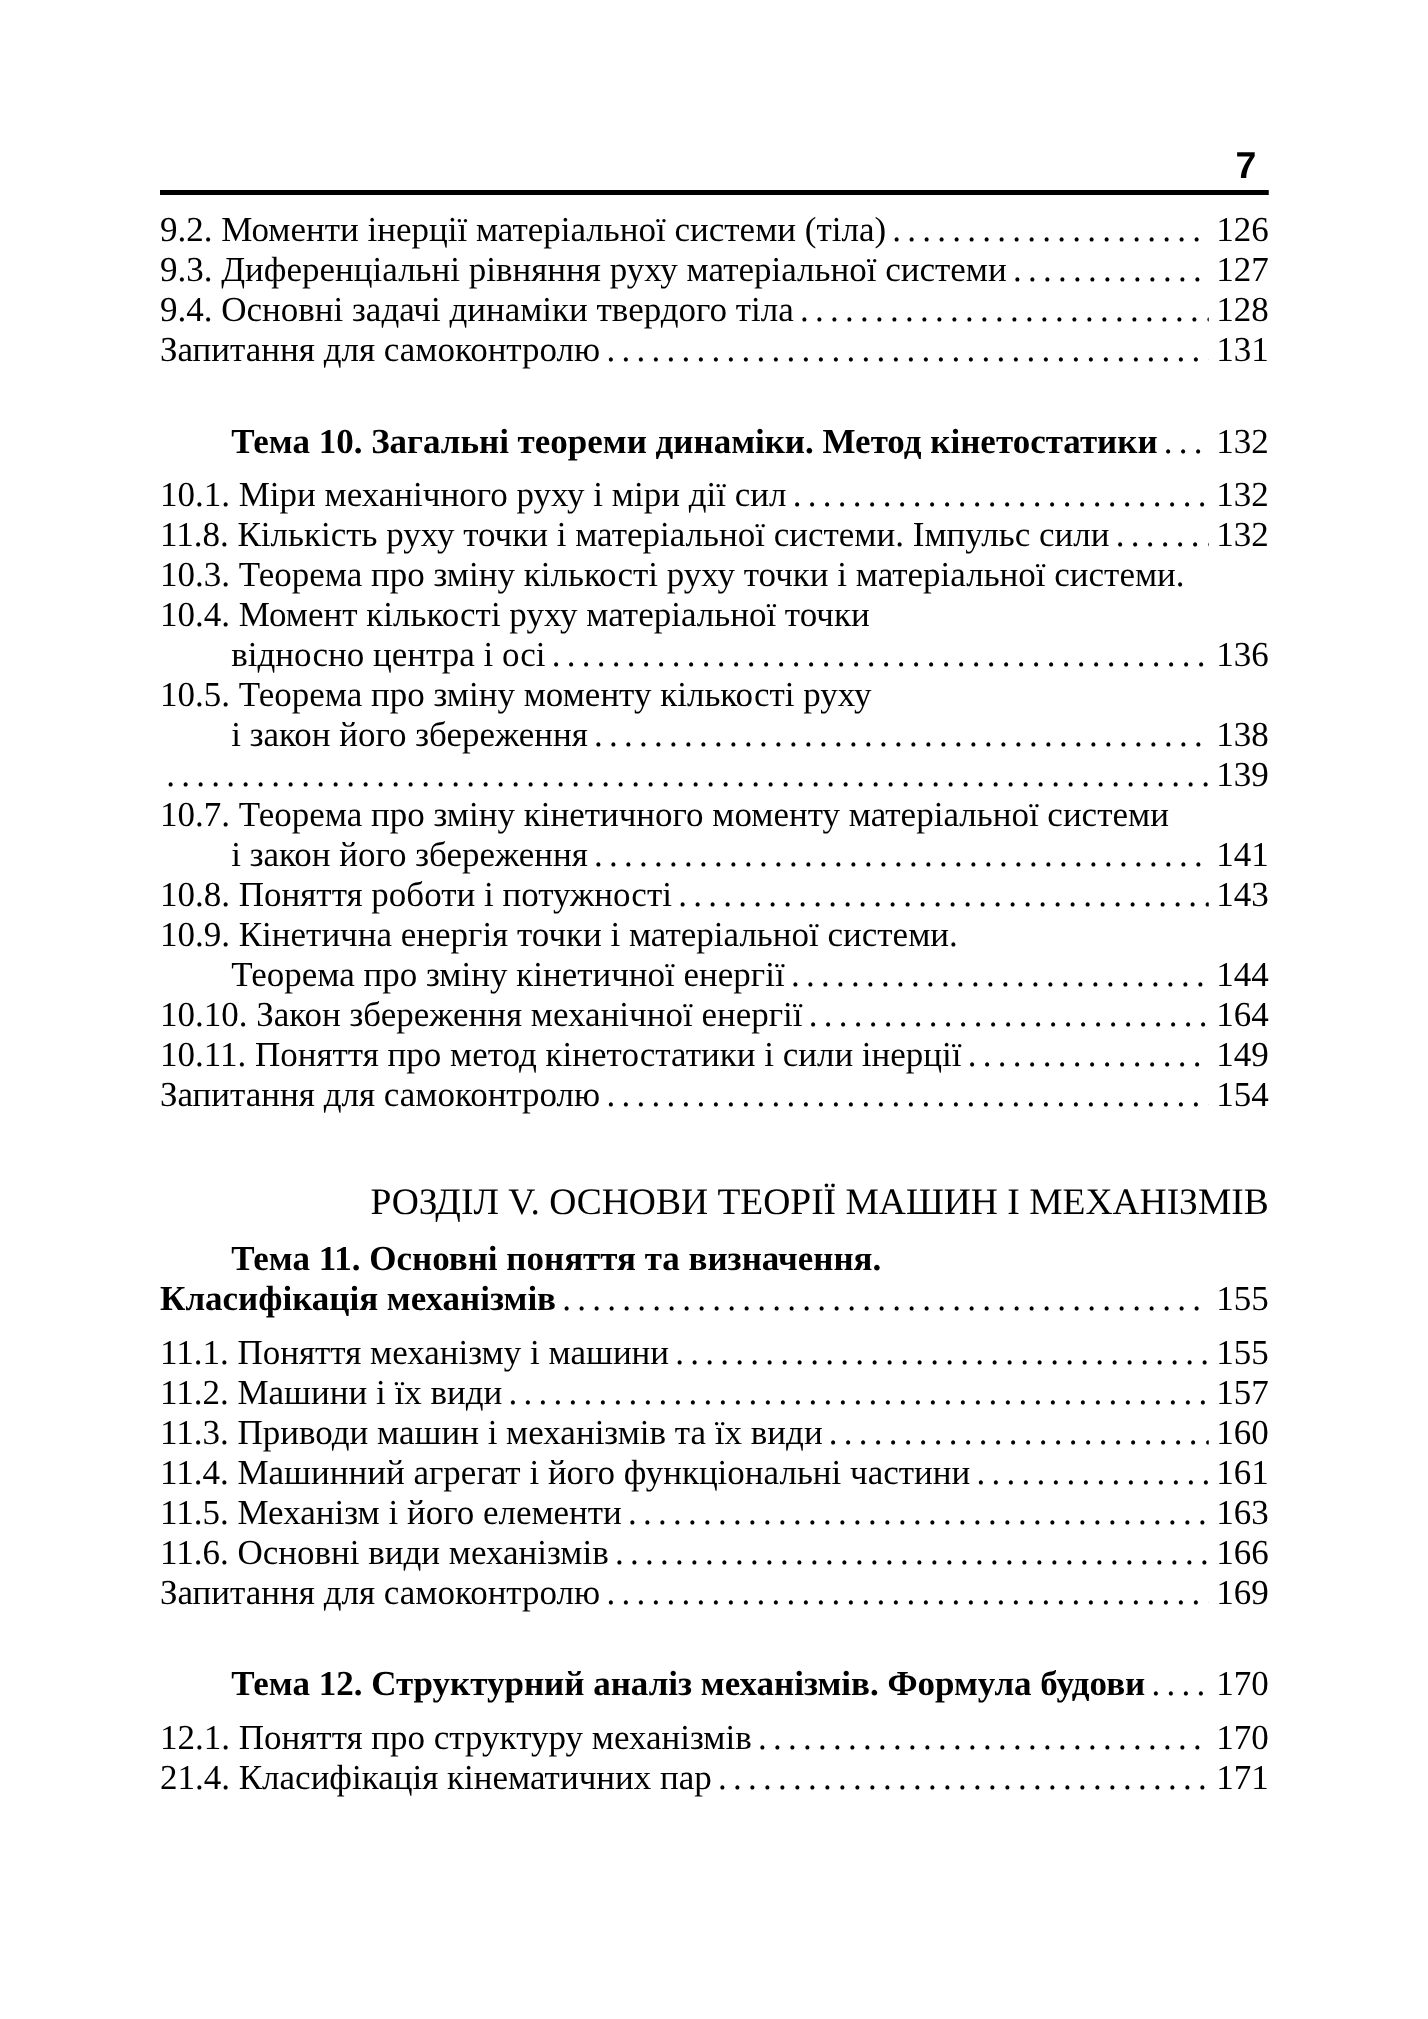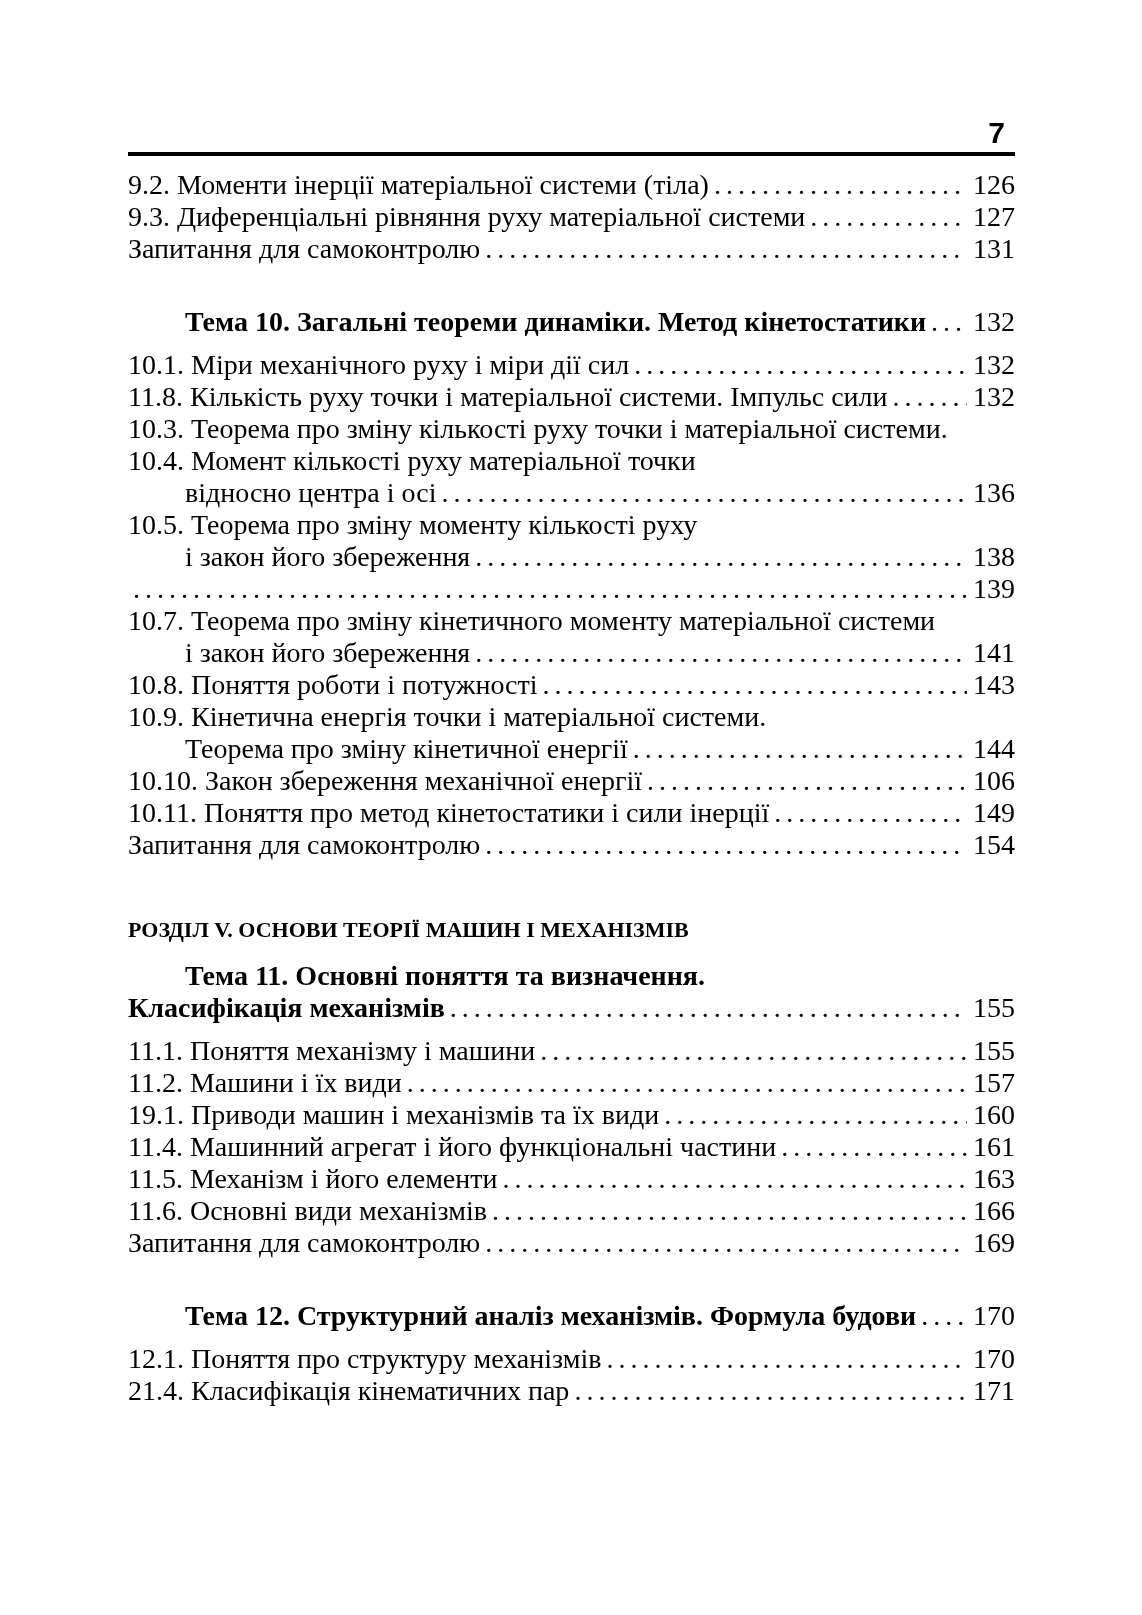--- a/index.html
+++ b/index.html
@@ -46,23 +46,23 @@
   .row .dots::after {
     content: "...................................................................................................................";
     letter-spacing: 5px;
   }
   .row .pg { flex: 0 0 auto; font-weight: normal; }
   .tema .text, .tema-nodots .text, .bold-entry .text { font-weight: bold; }
   .tema .text, .tema-nodots .text { padding-left: 57px; }
   .cont .text { padding-left: 57px; }
   .rozdil {
     display: block;
-    text-align: left;
-    font-weight: bold;
-    font-size: 22px;
+    text-align: right;
+    font-weight: normal;
+    font-size: 30px;
   }
   .sp-sm { margin-top: 11px; }
   .sp-md { margin-top: 14px; }
   .sp-lg { margin-top: 41px; }
   .sp-xl { margin-top: 53px; }
 </style>
 </head>
 <body>
 
 <div class="page">
@@ -74,20 +74,25 @@
         <span class="text">9.2. Моменти інерції матеріальної системи (тіла)</span>
         <span class="dots"></span>
         <span class="pg">126</span>
       </div>
       <div class="row entry">
         <span class="text">9.3. Диференціальні рівняння руху матеріальної системи</span>
         <span class="dots"></span>
         <span class="pg">127</span>
       </div>
       <div class="row entry">
+        <span class="text">9.4. Основні задачі динаміки твердого тіла</span>
+        <span class="dots"></span>
+        <span class="pg">128</span>
+      </div>
+      <div class="row entry">
         <span class="text">Запитання для самоконтролю</span>
         <span class="dots"></span>
         <span class="pg">131</span>
       </div>
       <div class="row tema sp-lg">
         <span class="text">Тема 10. Загальні теореми динаміки. Метод кінетостатики</span>
         <span class="dots"></span>
         <span class="pg">132</span>
       </div>
       <div class="row entry sp-sm">
@@ -140,21 +145,21 @@
         <span class="text">10.9. Кінетична енергія точки і матеріальної системи.</span>
       </div>
       <div class="row cont">
         <span class="text">Теорема про зміну кінетичної енергії</span>
         <span class="dots"></span>
         <span class="pg">144</span>
       </div>
       <div class="row entry">
         <span class="text">10.10. Закон збереження механічної енергії</span>
         <span class="dots"></span>
-        <span class="pg">106</span>
+        <span class="pg">164</span>
       </div>
       <div class="row entry">
         <span class="text">10.11. Поняття про метод кінетостатики і сили інерції</span>
         <span class="dots"></span>
         <span class="pg">149</span>
       </div>
       <div class="row entry">
         <span class="text">Запитання для самоконтролю</span>
         <span class="dots"></span>
         <span class="pg">154</span>
@@ -172,21 +177,21 @@
         <span class="text">11.1. Поняття механізму і машини</span>
         <span class="dots"></span>
         <span class="pg">155</span>
       </div>
       <div class="row entry">
         <span class="text">11.2. Машини і їх види</span>
         <span class="dots"></span>
         <span class="pg">157</span>
       </div>
       <div class="row entry">
-        <span class="text">19.1. Приводи машин і механізмів та їх види</span>
+        <span class="text">11.3. Приводи машин і механізмів та їх види</span>
         <span class="dots"></span>
         <span class="pg">160</span>
       </div>
       <div class="row entry">
         <span class="text">11.4. Машинний агрегат і його функціональні частини</span>
         <span class="dots"></span>
         <span class="pg">161</span>
       </div>
       <div class="row entry">
         <span class="text">11.5. Механізм і його елементи</span>

